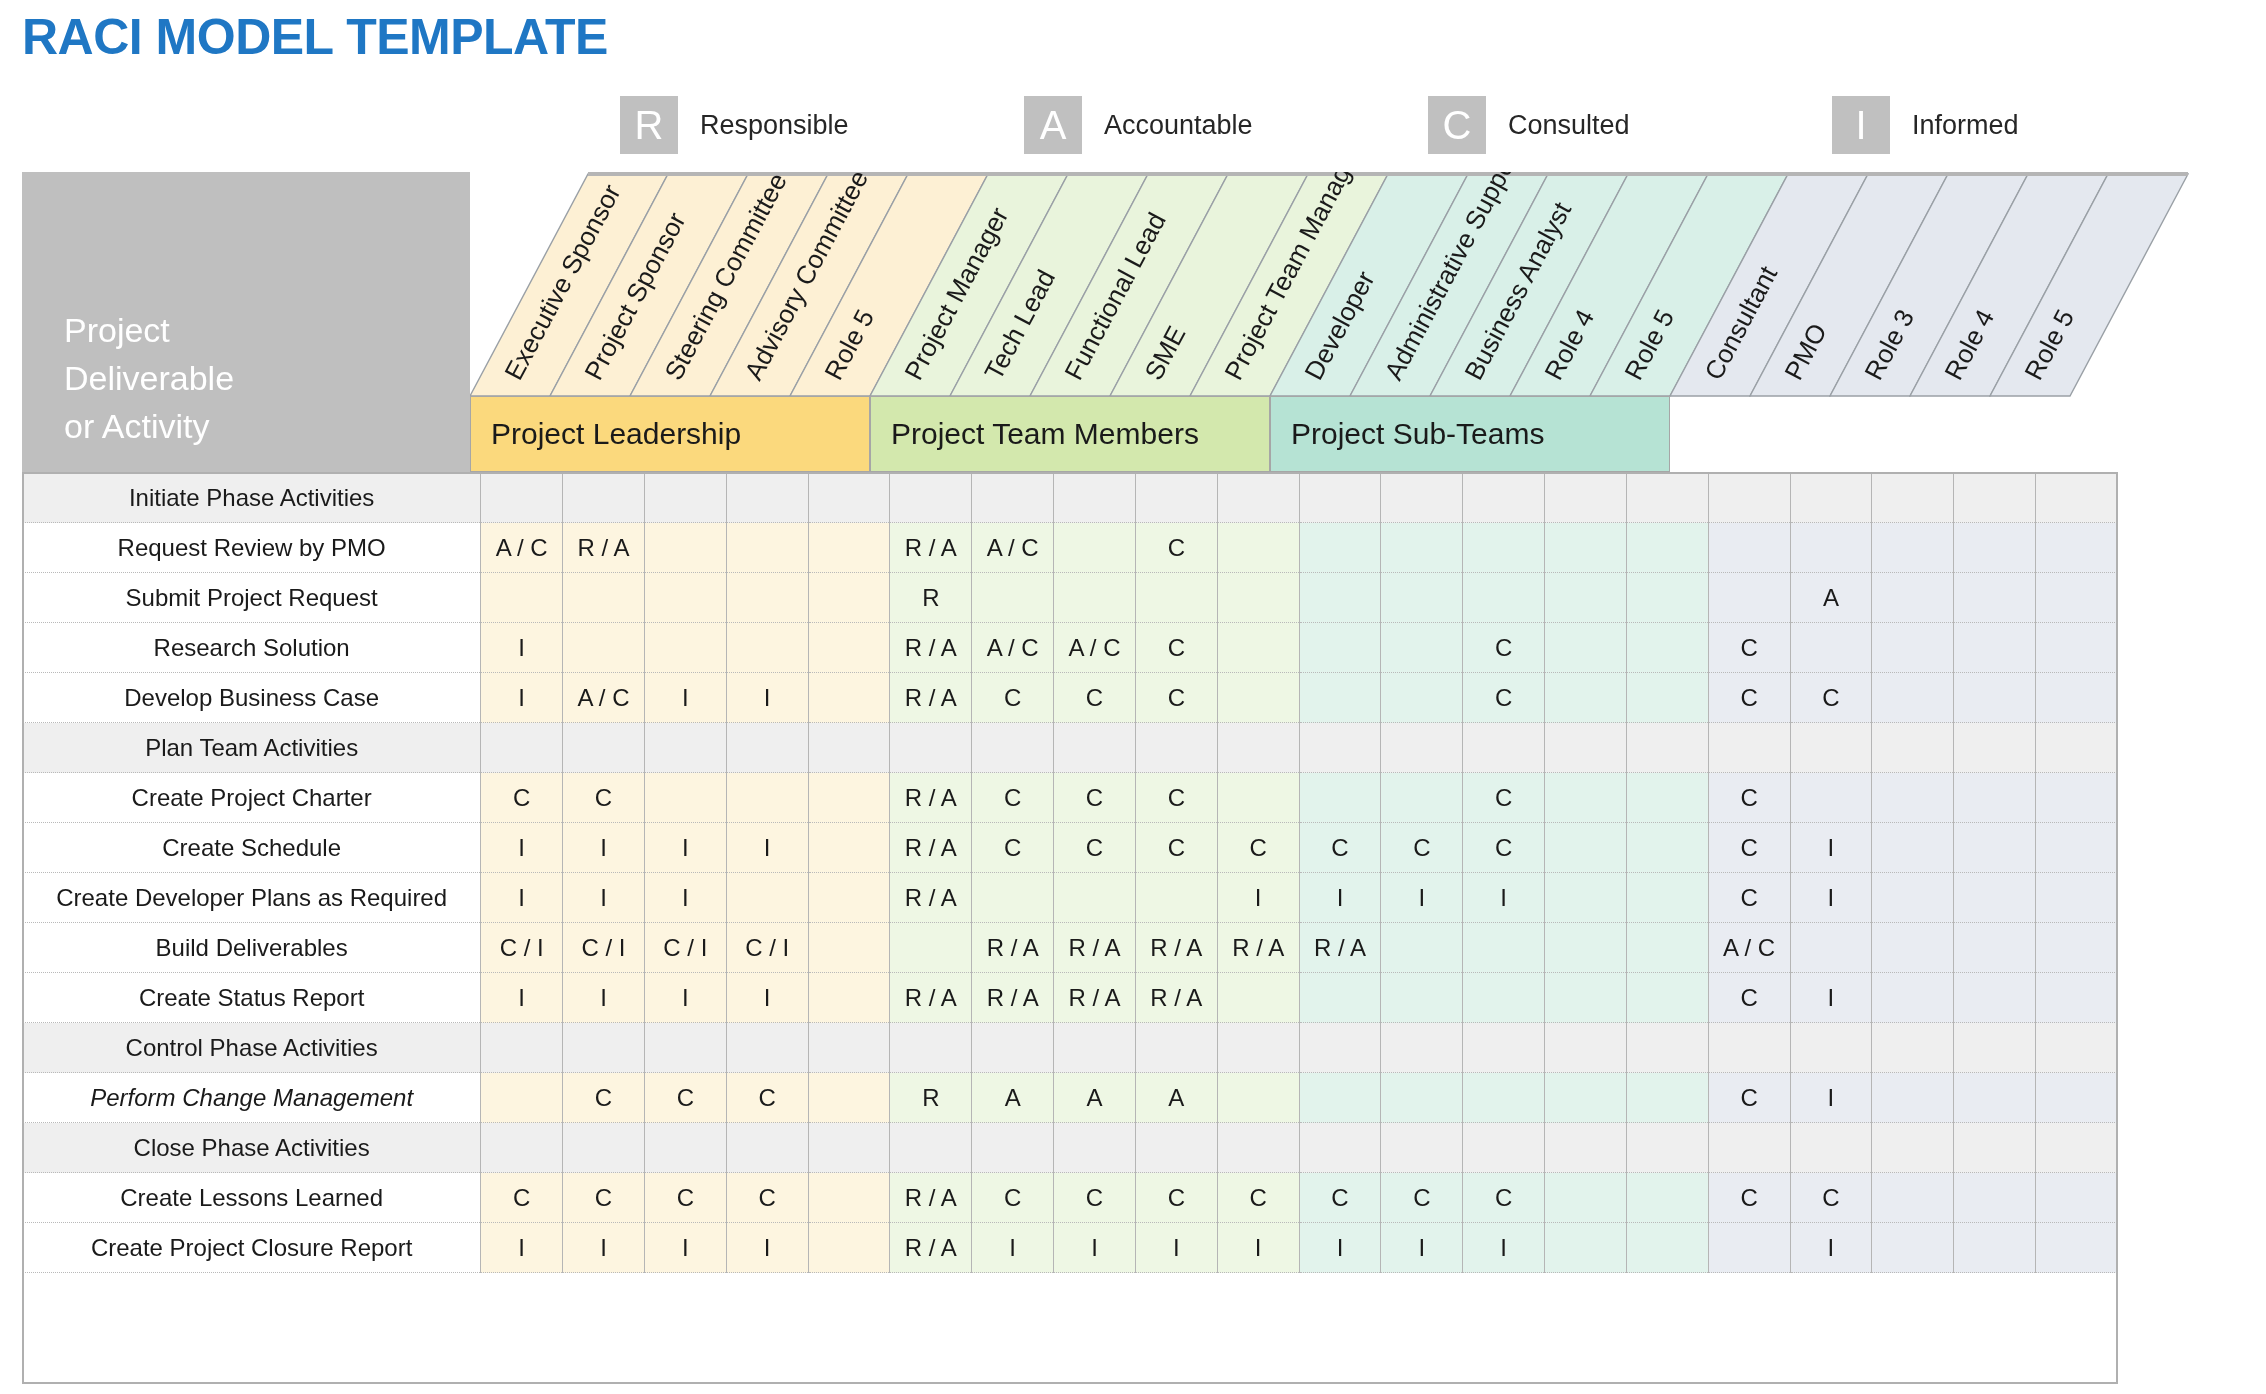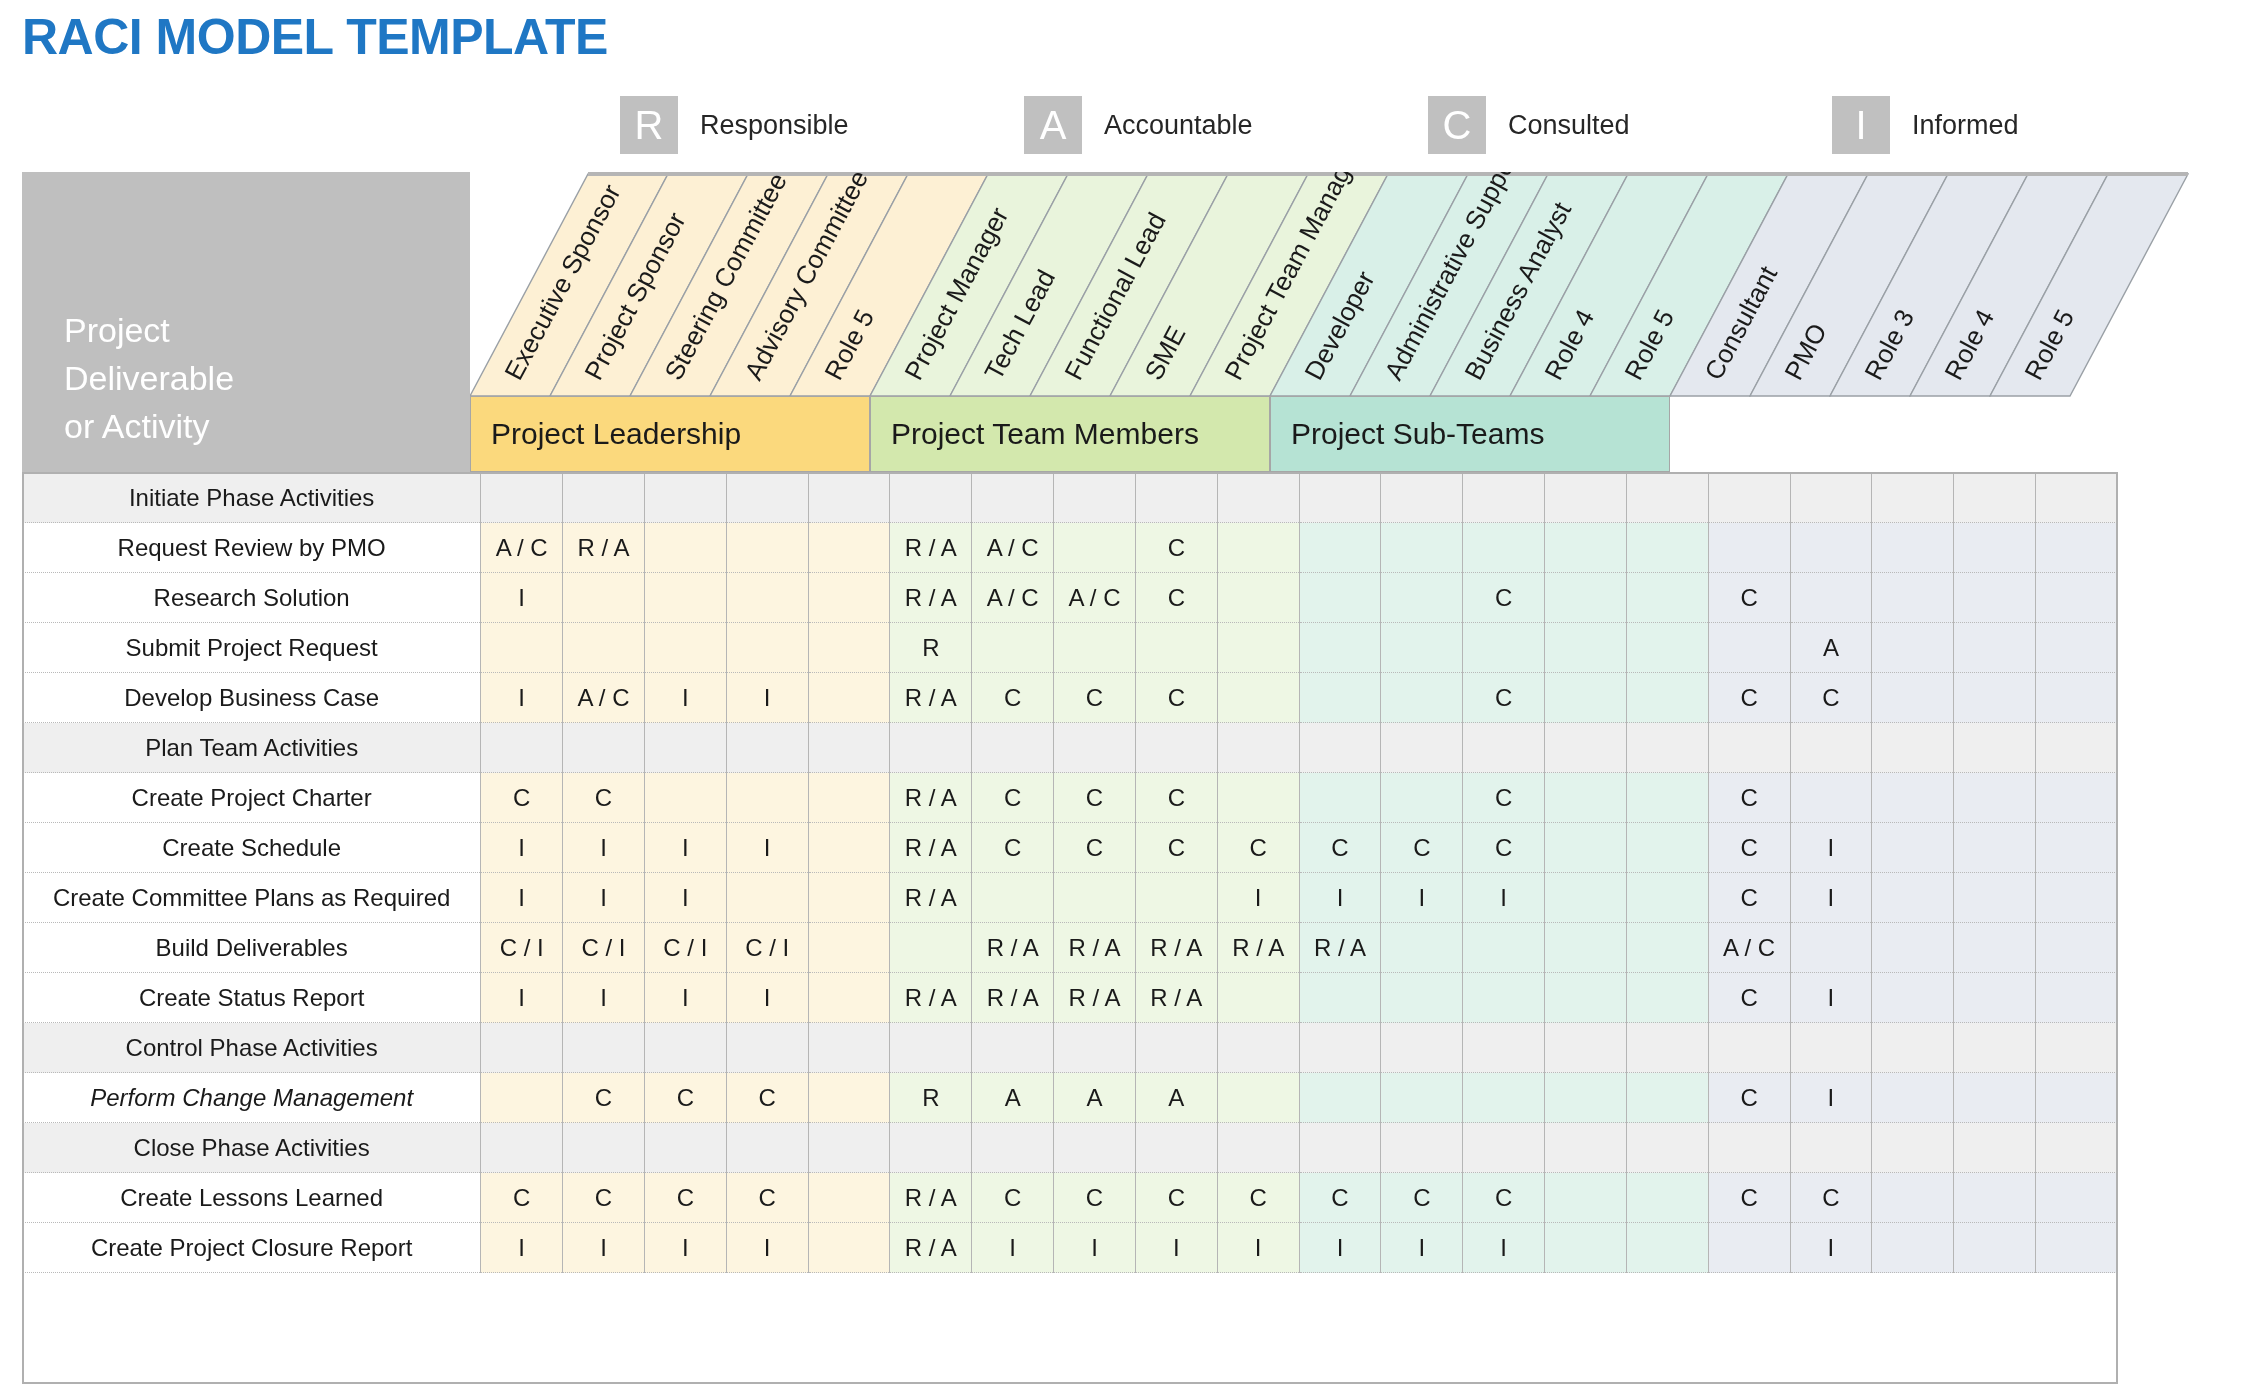--- a/index.html
+++ b/index.html
@@ -320,20 +320,43 @@
           <td class="c-sub" style="width: 80px;"></td>
           <td class="c-sub" style="width: 80px;"></td>
           <td class="c-sub" style="width: 80px;"></td>
           <td class="c-ext" style="width: 80px;"></td>
           <td class="c-ext" style="width: 80px;"></td>
           <td class="c-ext" style="width: 80px;"></td>
           <td class="c-ext" style="width: 80px;"></td>
           <td class="c-ext" style="width: 80px;"></td>
         </tr>
         <tr>
+          <td class="act-label" style="width: 448px;">Submit Project Request</td>
+          <td class="c-lead" style="width: 80px;"></td>
+          <td class="c-lead" style="width: 80px;"></td>
+          <td class="c-lead" style="width: 80px;"></td>
+          <td class="c-lead" style="width: 80px;"></td>
+          <td class="c-lead" style="width: 80px;"></td>
+          <td class="c-team" style="width: 80px;">R</td>
+          <td class="c-team" style="width: 80px;"></td>
+          <td class="c-team" style="width: 80px;"></td>
+          <td class="c-team" style="width: 80px;"></td>
+          <td class="c-team" style="width: 80px;"></td>
+          <td class="c-sub" style="width: 80px;"></td>
+          <td class="c-sub" style="width: 80px;"></td>
+          <td class="c-sub" style="width: 80px;"></td>
+          <td class="c-sub" style="width: 80px;"></td>
+          <td class="c-sub" style="width: 80px;"></td>
+          <td class="c-ext" style="width: 80px;"></td>
+          <td class="c-ext" style="width: 80px;">A</td>
+          <td class="c-ext" style="width: 80px;"></td>
+          <td class="c-ext" style="width: 80px;"></td>
+          <td class="c-ext" style="width: 80px;"></td>
+        </tr>
+        <tr>
           <td class="act-label" style="width: 448px;">Research Solution</td>
           <td class="c-lead" style="width: 80px;">I</td>
           <td class="c-lead" style="width: 80px;"></td>
           <td class="c-lead" style="width: 80px;"></td>
           <td class="c-lead" style="width: 80px;"></td>
           <td class="c-lead" style="width: 80px;"></td>
           <td class="c-team" style="width: 80px;">R / A</td>
           <td class="c-team" style="width: 80px;">A / C</td>
           <td class="c-team" style="width: 80px;">A / C</td>
           <td class="c-team" style="width: 80px;">C</td>
@@ -342,43 +365,20 @@
           <td class="c-sub" style="width: 80px;"></td>
           <td class="c-sub" style="width: 80px;">C</td>
           <td class="c-sub" style="width: 80px;"></td>
           <td class="c-sub" style="width: 80px;"></td>
           <td class="c-ext" style="width: 80px;">C</td>
           <td class="c-ext" style="width: 80px;"></td>
           <td class="c-ext" style="width: 80px;"></td>
           <td class="c-ext" style="width: 80px;"></td>
           <td class="c-ext" style="width: 80px;"></td>
         </tr>
-        <tr>
-          <td class="act-label" style="width: 448px;">Submit Project Request</td>
-          <td class="c-lead" style="width: 80px;"></td>
-          <td class="c-lead" style="width: 80px;"></td>
-          <td class="c-lead" style="width: 80px;"></td>
-          <td class="c-lead" style="width: 80px;"></td>
-          <td class="c-lead" style="width: 80px;"></td>
-          <td class="c-team" style="width: 80px;">R</td>
-          <td class="c-team" style="width: 80px;"></td>
-          <td class="c-team" style="width: 80px;"></td>
-          <td class="c-team" style="width: 80px;"></td>
-          <td class="c-team" style="width: 80px;"></td>
-          <td class="c-sub" style="width: 80px;"></td>
-          <td class="c-sub" style="width: 80px;"></td>
-          <td class="c-sub" style="width: 80px;"></td>
-          <td class="c-sub" style="width: 80px;"></td>
-          <td class="c-sub" style="width: 80px;"></td>
-          <td class="c-ext" style="width: 80px;"></td>
-          <td class="c-ext" style="width: 80px;">A</td>
-          <td class="c-ext" style="width: 80px;"></td>
-          <td class="c-ext" style="width: 80px;"></td>
-          <td class="c-ext" style="width: 80px;"></td>
-        </tr>
         <tr class="last-of-phase">
           <td class="act-label" style="width: 448px;">Develop Business Case</td>
           <td class="c-lead" style="width: 80px;">I</td>
           <td class="c-lead" style="width: 80px;">A / C</td>
           <td class="c-lead" style="width: 80px;">I</td>
           <td class="c-lead" style="width: 80px;">I</td>
           <td class="c-lead" style="width: 80px;"></td>
           <td class="c-team" style="width: 80px;">R / A</td>
           <td class="c-team" style="width: 80px;">C</td>
           <td class="c-team" style="width: 80px;">C</td>
@@ -458,21 +458,21 @@
           <td class="c-sub" style="width: 80px;">C</td>
           <td class="c-sub" style="width: 80px;"></td>
           <td class="c-sub" style="width: 80px;"></td>
           <td class="c-ext" style="width: 80px;">C</td>
           <td class="c-ext" style="width: 80px;">I</td>
           <td class="c-ext" style="width: 80px;"></td>
           <td class="c-ext" style="width: 80px;"></td>
           <td class="c-ext" style="width: 80px;"></td>
         </tr>
         <tr class="last-of-phase">
-          <td class="act-label" style="width: 448px;">Create Committee Plans as Required</td>
+          <td class="act-label" style="width: 448px;">Create Developer Plans as Required</td>
           <td class="c-lead" style="width: 80px;">I</td>
           <td class="c-lead" style="width: 80px;">I</td>
           <td class="c-lead" style="width: 80px;">I</td>
           <td class="c-lead" style="width: 80px;"></td>
           <td class="c-lead" style="width: 80px;"></td>
           <td class="c-team" style="width: 80px;">R / A</td>
           <td class="c-team" style="width: 80px;"></td>
           <td class="c-team" style="width: 80px;"></td>
           <td class="c-team" style="width: 80px;"></td>
           <td class="c-team" style="width: 80px;">I</td>

